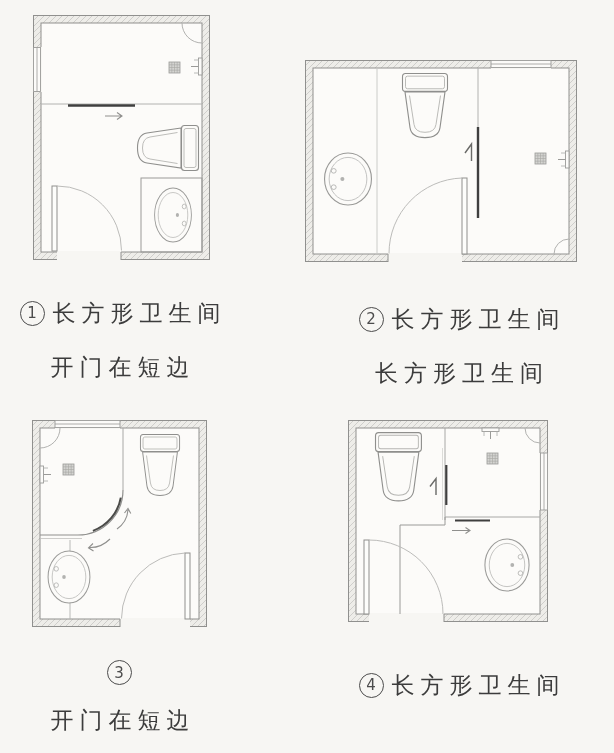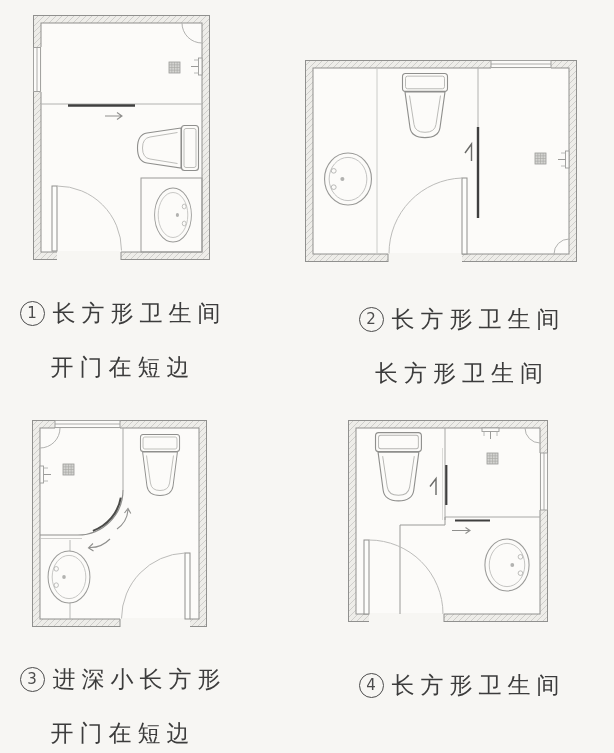--- a/index.html
+++ b/index.html
@@ -224,21 +224,20 @@
       <span class="cap-text">长方形卫生间</span>
     </div>
     <div class="cap-line cap-line2">
       <span class="cap-text">长方形卫生间</span>
     </div>
   </div>
 
   <div class="caption" style="left:8px;top:660px;width:230px;">
     <div class="cap-line">
       <span class="cap-num">3</span>
-      <span class="cap-text">进深小长方形</span>
     </div>
     <div class="cap-line cap-line2">
       <span class="cap-text">开门在短边</span>
     </div>
   </div>
 
   <div class="caption" style="left:342px;top:666px;width:240px;">
     <div class="cap-line">
       <span class="cap-num">4</span>
       <span class="cap-text">长方形卫生间</span>

